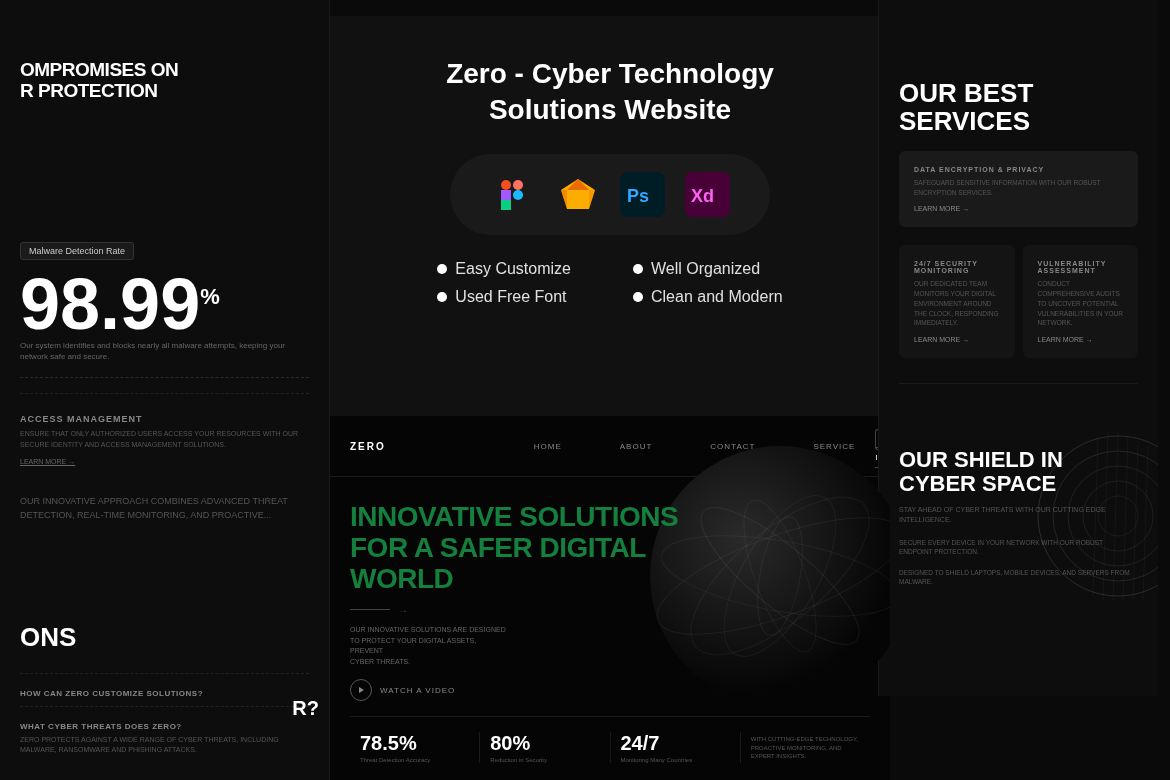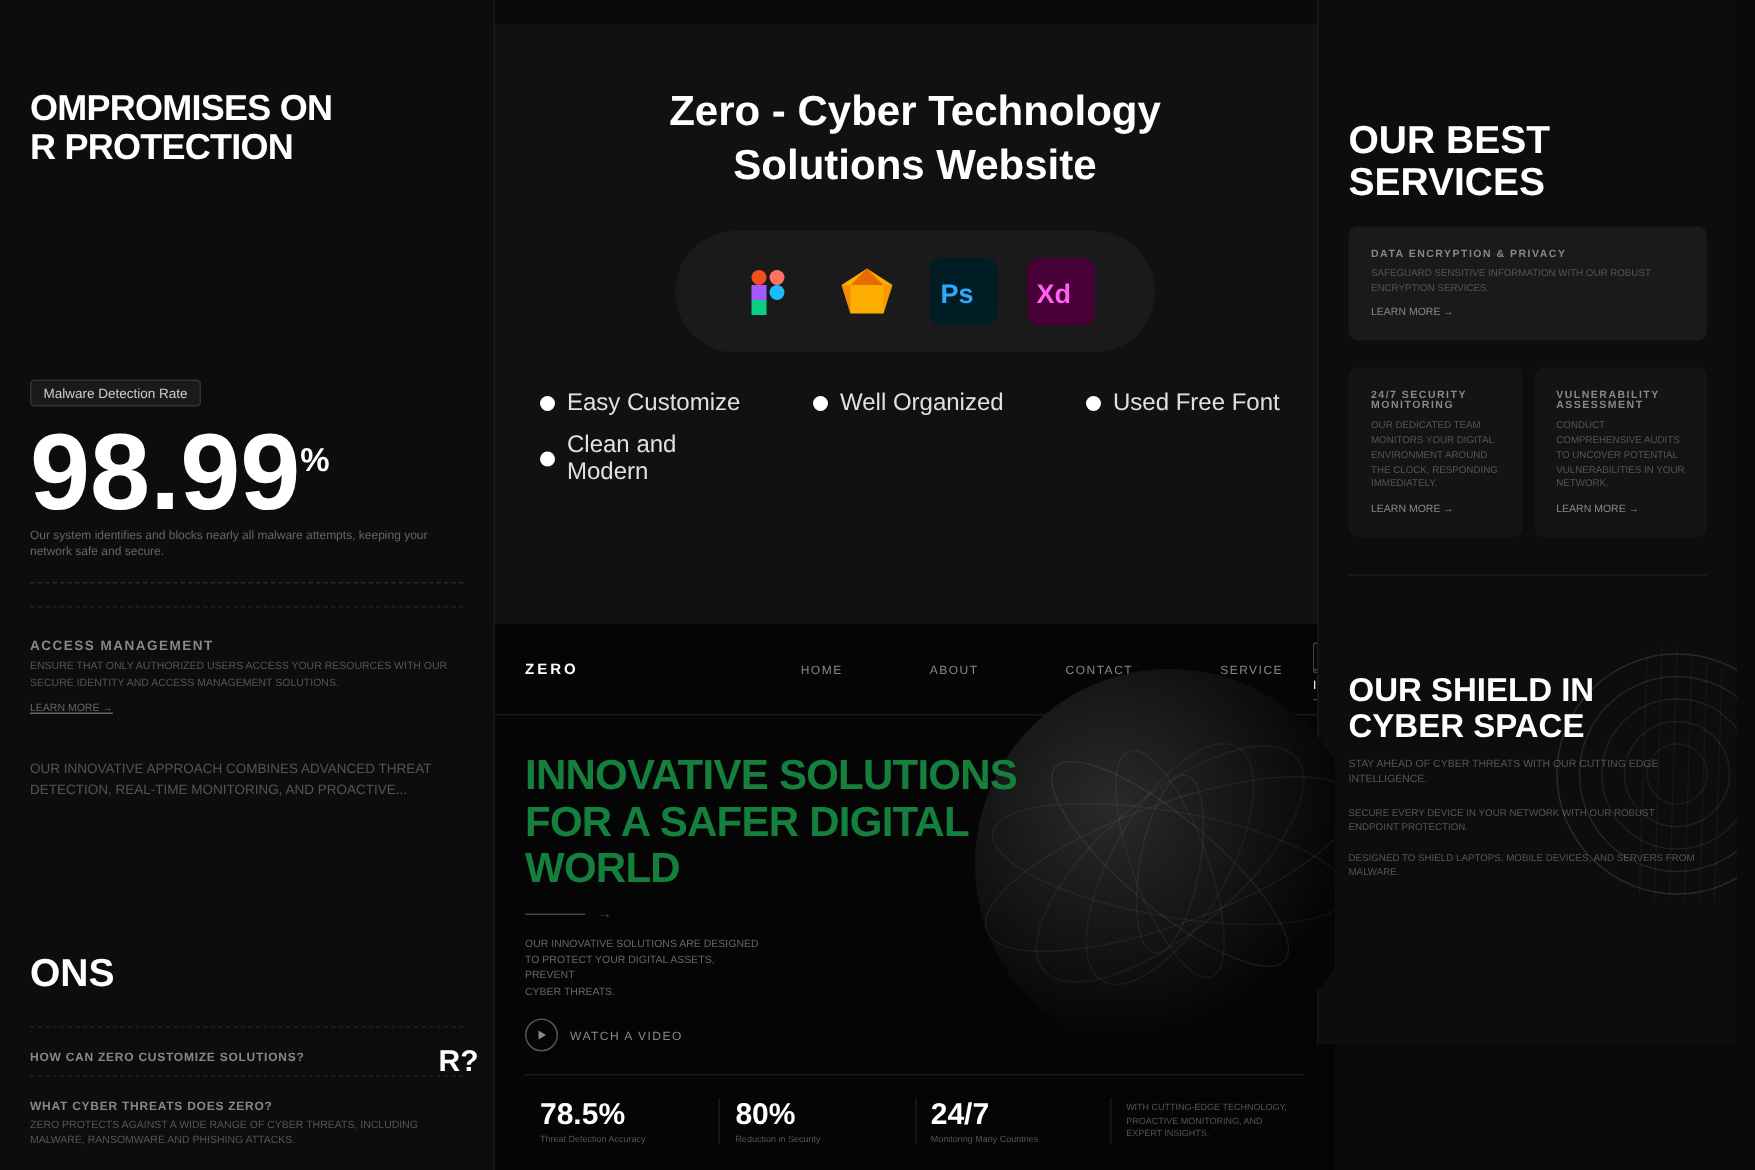--- a/index.html
+++ b/index.html
@@ -20,21 +20,21 @@
       top: 0;
       width: 330px;
       height: 780px;
       background: #0d0d0d;
       border-right: 1px solid #1a1a1a;
       overflow: hidden;
       padding: 20px;
     }
 
     .left-panel .main-heading {
-      font-size: 24px;
+      font-size: 19px;
       font-weight: 900;
       color: #fff;
       line-height: 1.1;
       margin-top: 40px;
       letter-spacing: -0.5px;
     }
 
     .malware-badge {
       display: inline-block;
       background: #1a1a1a;
@@ -161,21 +161,21 @@
       height: 45px;
       border-radius: 8px;
       display: flex;
       align-items: center;
       justify-content: center;
       font-size: 22px;
     }
 
     .features-grid {
       display: grid;
-      grid-template-columns: 1fr 1fr 1fr;
+      grid-template-columns: 1fr 1fr;
       gap: 10px 46px;
       margin: 20px auto;
       width: fit-content;
       text-align: left;
     }
 
     .feature-item {
       display: flex;
       align-items: center;
       gap: 8px;

